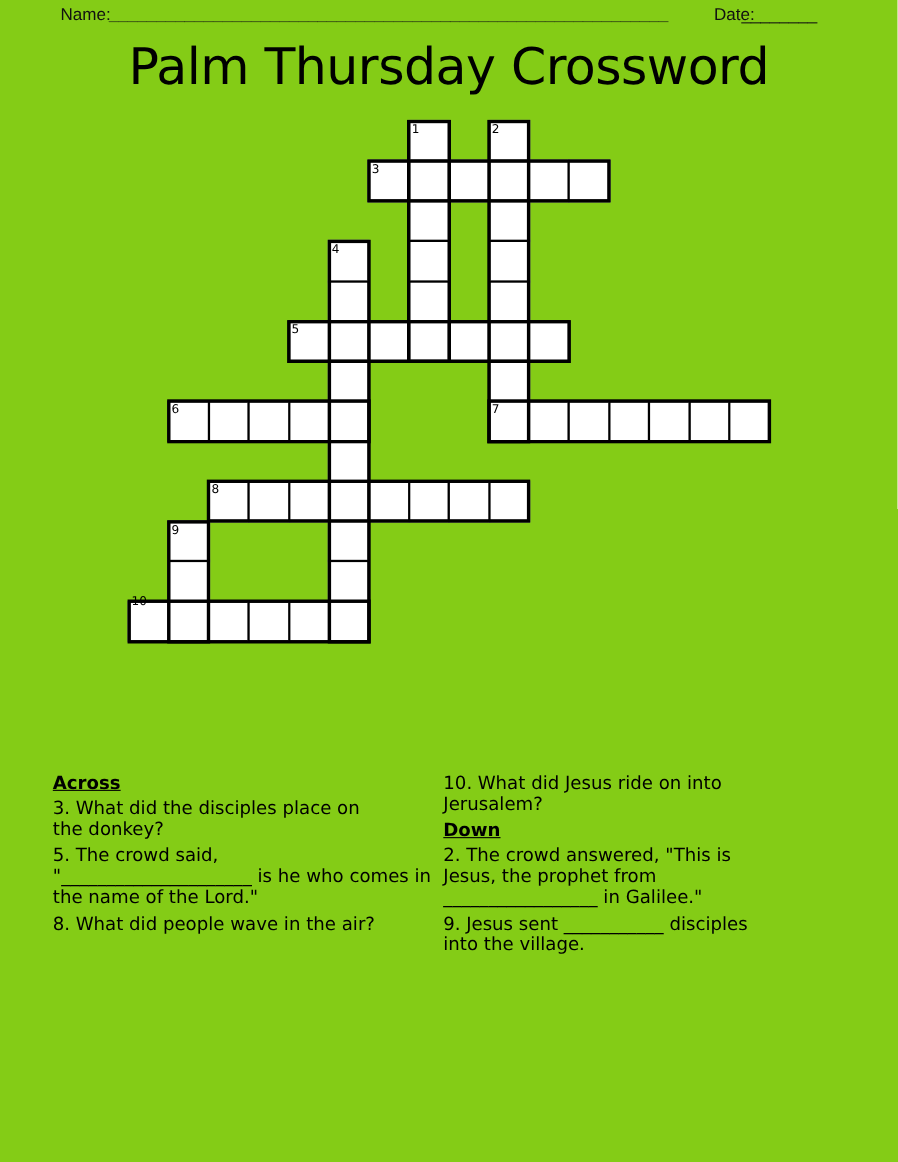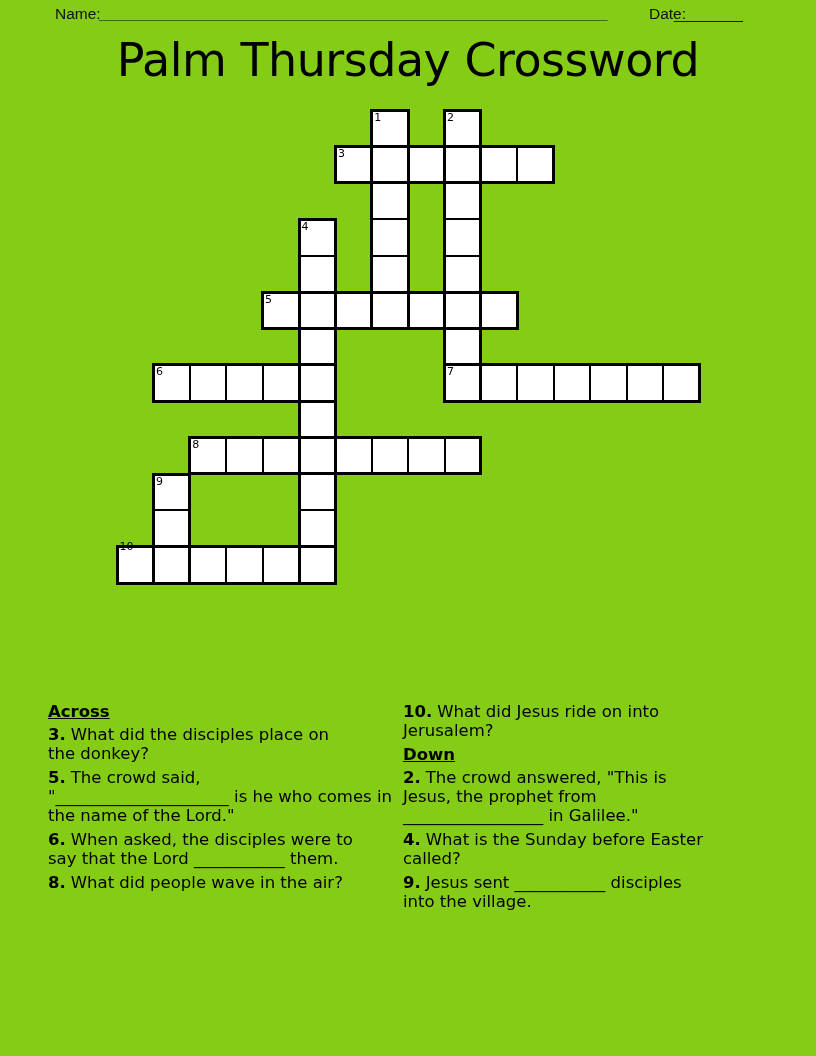--- a/index.html
+++ b/index.html
@@ -36,21 +36,21 @@
   .cellnum {
     position:absolute; font-size:11px; line-height:11px; color:#000; z-index:3;
   }
 
   
   .clues-col { position:absolute; top:702px; font-size:16.5px; line-height:19px; color:#000; }
   .clues-col.left  { left:48px;  width:358px; }
   .clues-col.right { left:403px; width:372px; }
   .clue-header { font-weight:bold; text-decoration:underline; margin-bottom:4px; }
   .clue { margin-bottom:5px; }
-  .clue-num { font-weight:bold; margin-right:5px; }
+  .clue-num { font-weight:normal; margin-right:5px; }
   .clue-text { white-space:pre; }
 </style>
 </head>
 <body>
 
 <div class="page">
 
   <div>
     <span class="hdr-item name-label">Name:</span>
     <span class="hdr-item name-blank">___________________________________________________________</span>
@@ -139,30 +139,26 @@
       <span class="cellnum" style="left: 2.5px; top: 431px;">10</span>
     </div>
 
   <div class="clues-col left" id="col-left">
       <div class="clue-header">Across</div>
       <div class="clue"><span class="clue-num">3.</span><span class="clue-text">What did the disciples place on
 the donkey?</span></div>
       <div class="clue"><span class="clue-num">5.</span><span class="clue-text">The crowd said,
 "_____________________ is he who comes in
 the name of the Lord."</span></div>
-      <div class="clue"><span class="clue-num">6.</span><span class="clue-text">When asked, the disciples were to
-say that the Lord ___________ them.</span></div>
       <div class="clue"><span class="clue-num">8.</span><span class="clue-text">What did people wave in the air?</span></div>
     </div>
   <div class="clues-col right" id="col-right">
       <div class="clue"><span class="clue-num">10.</span><span class="clue-text">What did Jesus ride on into
 Jerusalem?</span></div>
       <div class="clue-header">Down</div>
       <div class="clue"><span class="clue-num">2.</span><span class="clue-text">The crowd answered, "This is
 Jesus, the prophet from
 _________________ in Galilee."</span></div>
-      <div class="clue"><span class="clue-num">4.</span><span class="clue-text">What is the Sunday before Easter
-called?</span></div>
       <div class="clue"><span class="clue-num">9.</span><span class="clue-text">Jesus sent ___________ disciples
 into the village.</span></div>
     </div>
 
 </div>
 
 </body></html>

